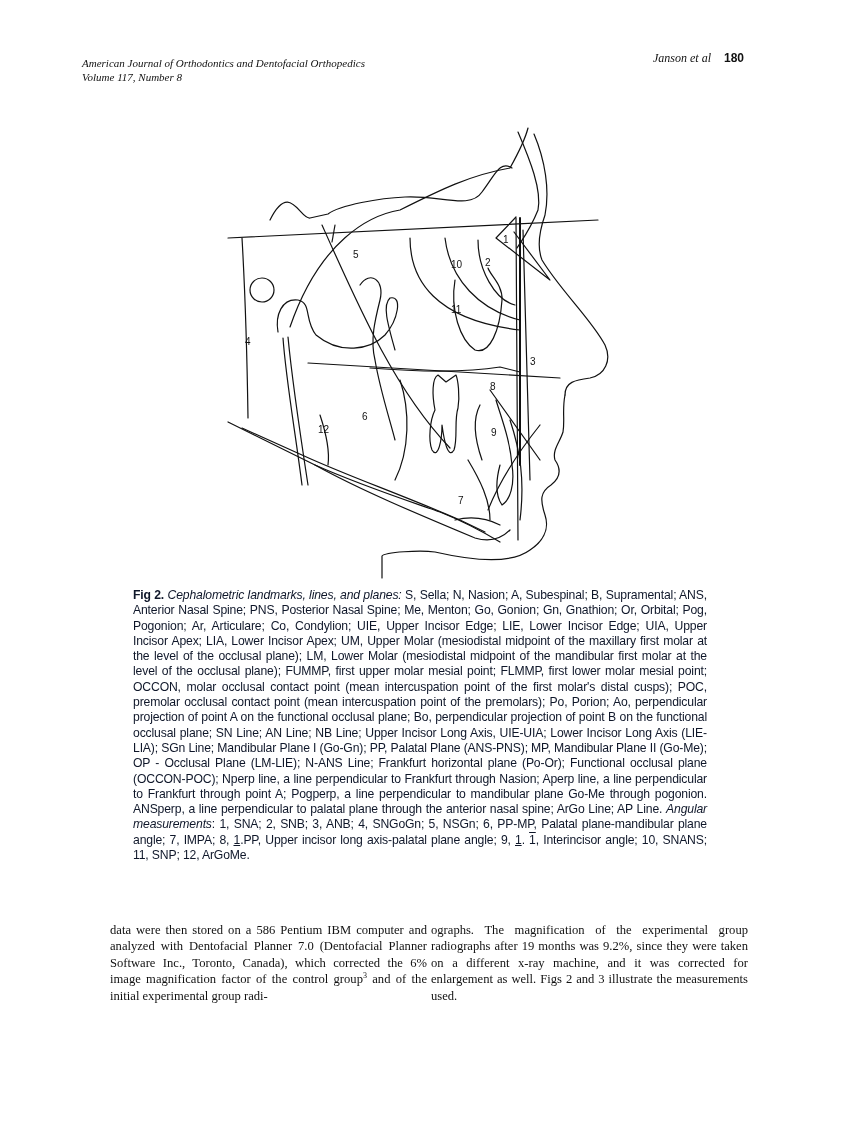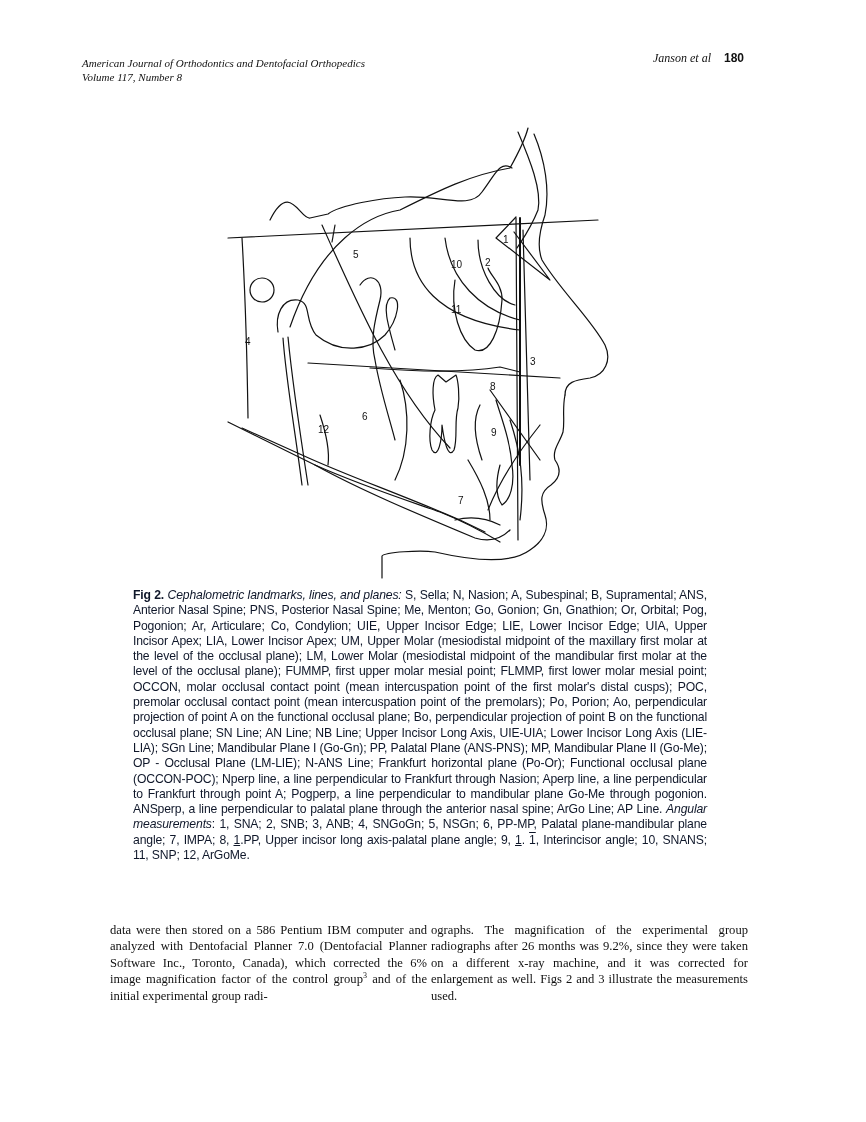--- a/index.html
+++ b/index.html
@@ -131,14 +131,14 @@
 <div class="caption">
   <span class="fig-num">Fig 2.</span>
   <span class="fig-title">Cephalometric landmarks, lines, and planes:</span><span> S, Sella; N, Nasion; A, Subespinal; B, Supramental; ANS, Anterior Nasal Spine; PNS, Posterior Nasal Spine; Me, Menton; Go, Gonion; Gn, Gnathion; Or, Orbital; Pog, Pogonion; Ar, Articulare; Co, Condylion; UIE, Upper Incisor Edge; LIE, Lower Incisor Edge; UIA, Upper Incisor Apex; LIA, Lower Incisor Apex; UM, Upper Molar (mesiodistal midpoint of the maxillary first molar at the level of the occlusal plane); LM, Lower Molar (mesiodistal midpoint of the mandibular first molar at the level of the occlusal plane); FUMMP, first upper molar mesial point; FLMMP, first lower molar mesial point; OCCON, molar occlusal contact point (mean intercuspation point of the first molar's distal cusps); POC, premolar occlusal contact point (mean intercuspation point of the premolars); Po, Porion; Ao, perpendicular projection of point A on the functional occlusal plane; Bo, perpendicular projection of point B on the functional occlusal plane; SN Line; AN Line; NB Line; Upper Incisor Long Axis, UIE-UIA; Lower Incisor Long Axis (LIE-LIA); SGn Line; Mandibular Plane I (Go-Gn); PP, Palatal Plane (ANS-PNS); MP, Mandibular Plane II (Go-Me); OP - Occlusal Plane (LM-LIE); N-ANS Line; Frankfurt horizontal plane (Po-Or); Functional occlusal plane (OCCON-POC); Nperp line, a line perpendicular to Frankfurt through Nasion; Aperp line, a line perpendicular to Frankfurt through point A; Pogperp, a line perpendicular to mandibular plane Go-Me through pogonion. ANSperp, a line perpendicular to palatal plane through the anterior nasal spine; ArGo Line; AP Line. </span><span class="ang-title">Angular measurements</span><span>: 1, SNA; 2, SNB; 3, ANB; 4, SNGoGn; 5, NSGn; 6, PP-MP, Palatal plane-mandibular plane angle; 7, IMPA; 8, </span><span class="ul">1</span><span>.PP, Upper incisor long axis-palatal plane angle; 9, </span><span class="ul">1</span><span>. </span><span class="ol">1</span><span>, Interincisor angle; 10, SNANS; 11, SNP; 12, ArGoMe.</span>
 </div>
 
 <div class="col col-left">
   <span>data were then stored on a 586 Pentium IBM computer and analyzed with Dentofacial Planner 7.0 (Dentofacial Planner Software Inc., Toronto, Canada), which corrected the 6% image magnification factor of the control group</span><sup>3</sup><span> and of the initial experimental group radi-</span>
 </div>
 
 <div class="col col-right">
-  <span>ographs. The magnification of the experimental group radiographs after 26 months was 9.2%, since they were taken on a different x-ray machine, and it was corrected for enlargement as well. Figs 2 and 3 illustrate the measurements used.</span>
+  <span>ographs. The magnification of the experimental group radiographs after 19 months was 9.2%, since they were taken on a different x-ray machine, and it was corrected for enlargement as well. Figs 2 and 3 illustrate the measurements used.</span>
 </div>
 
 </body></html>

